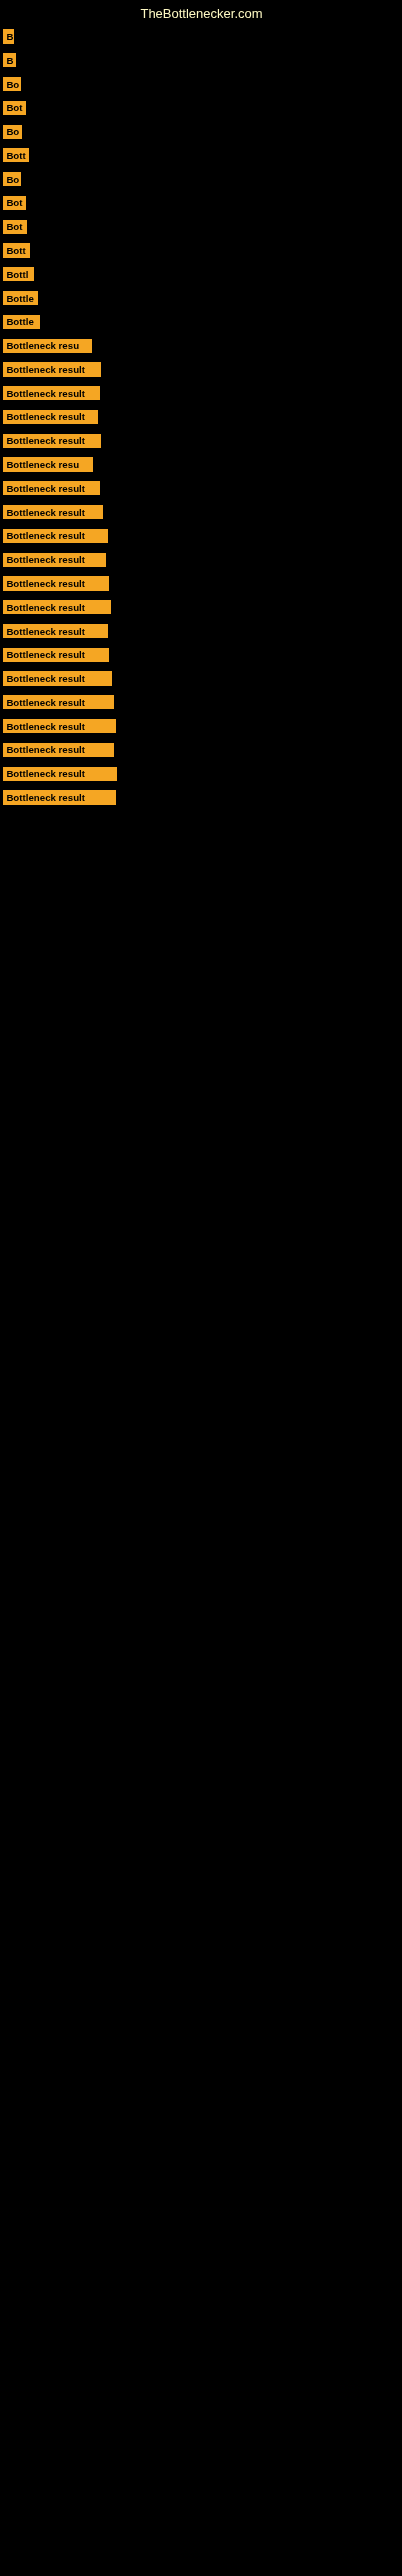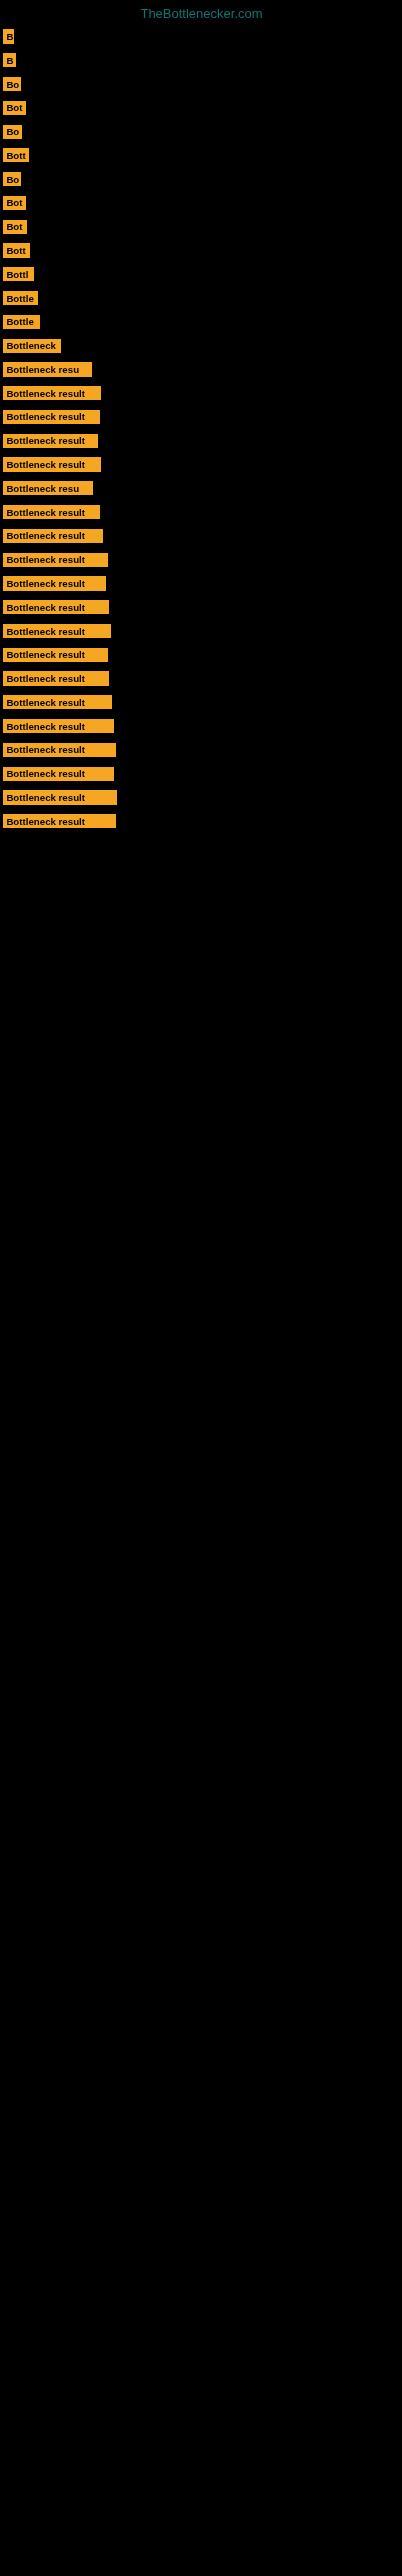--- a/index.html
+++ b/index.html
@@ -8,21 +8,21 @@
       box-sizing: border-box;
     }
     body {
       background-color: #000;
       width: 403px;
       min-height: 2576px;
       font-family: Arial, sans-serif;
       position: relative;
     }
     .site-title {
-      color: #0f766e;
+      color: #fef9c3;
       font-size: 13px;
       text-align: center;
       padding: 6.4px 0 3.2px 0;
       font-weight: normal;
     }
     .bar-row {
       display: flex;
       align-items: center;
       margin-bottom: 0px;
       padding: 4.8px 0 4.8px 3.2px;
@@ -76,23 +76,20 @@
     <div class="bar-row">
       <span class="bar-label" style="width: 16px; min-width: 31px;">Bottl</span>
     </div>
     <div class="bar-row">
       <span class="bar-label" style="width: 35px; min-width: 35px;">Bottle</span>
     </div>
     <div class="bar-row">
       <span class="bar-label" style="width: 37px; min-width: 37px;">Bottle</span>
     </div>
     <div class="bar-row">
-      <span class="bar-label" style="width: 58px; min-width: 58px;">Bottleneck</span>
-    </div>
-    <div class="bar-row">
       <span class="bar-label" style="width: 89px; min-width: 89px;">Bottleneck resu</span>
     </div>
     <div class="bar-row">
       <span class="bar-label" style="width: 98px; min-width: 98px;">Bottleneck result</span>
     </div>
     <div class="bar-row">
       <span class="bar-label" style="width: 97px; min-width: 97px;">Bottleneck result</span>
     </div>
     <div class="bar-row">
       <span class="bar-label" style="width: 95px; min-width: 95px;">Bottleneck result</span>

